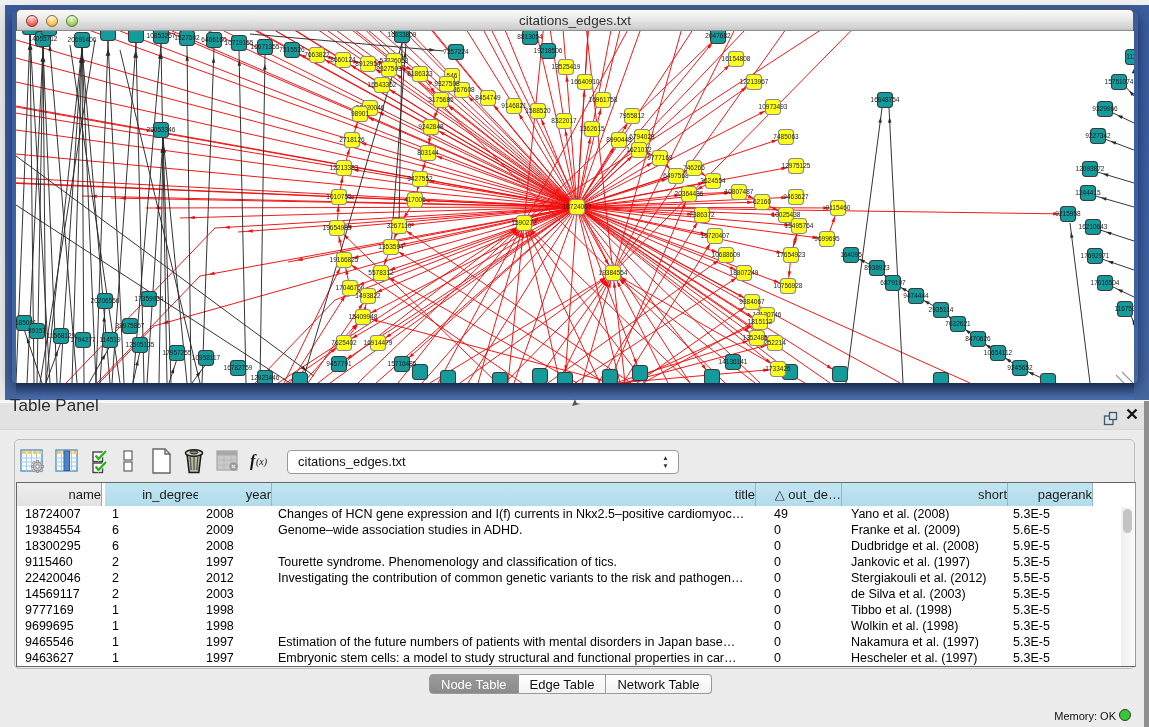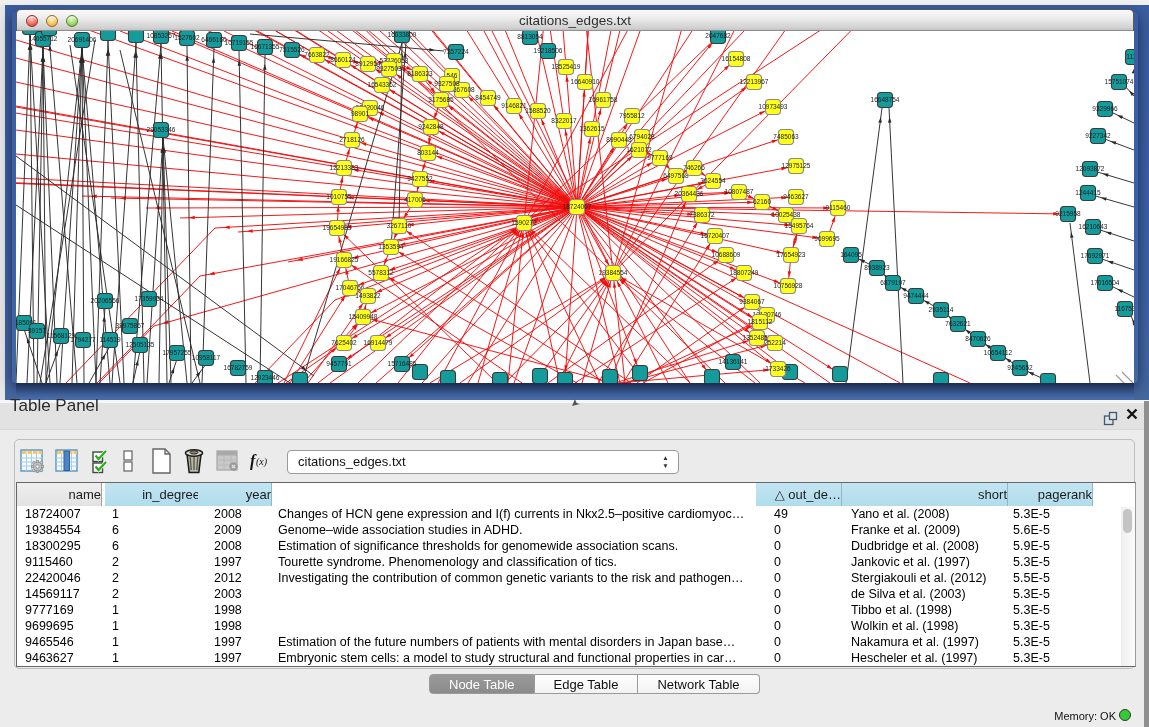--- a/index.html
+++ b/index.html
@@ -29,28 +29,28 @@
 .box{position:absolute;left:14px;top:439px;width:1121px;height:230px;background:#ebebeb;
  border:1px solid #bdbdbd;border-radius:5px}
 .table{position:absolute;left:16px;top:482px;width:1120px;height:185px;background:#fff;
  border:1px solid #666;border-right:1px solid #999;overflow:hidden}
 .thead{position:absolute;left:0;top:0;width:1118px;height:23px;background:#fff}
 .th{position:absolute;top:0;height:23px;background:linear-gradient(180deg,#c3e5f2,#b1dcec);
  border-right:1px solid #8fb8c8;font-size:13px;color:#1c1c1c;text-align:right;line-height:23px}
 .th.gray{background:linear-gradient(180deg,#efefef,#e2e2e2);border-right:1px solid #a0a0a0}
 .tr{position:absolute;left:0;width:1118px;height:16px;font-size:12.5px;color:#000;white-space:nowrap}
 .tr div{position:absolute;top:0;height:16px;line-height:15px;overflow:hidden}
-.c0{left:8px;width:90px}.c1{left:95px;width:100px}.c2{left:197px;width:80px}
+.c0{left:8px;width:90px}.c1{left:95px;width:100px}.c2{left:189px;width:80px}
 .c3{left:261px;width:492px}.c4{left:757px;width:84px}
 .c5{left:834px;width:160px}.c6{left:996px;width:90px}
 .scroll{position:absolute;left:1104px;top:24px;width:14px;height:161px;background:linear-gradient(90deg,#efefef,#fbfbfb)}
 .thumb{position:absolute;left:2px;top:2px;width:9px;height:24px;border-radius:5px;background:#c4c4c4}
 .tabs{position:absolute;left:429px;top:674px;height:20px;display:flex;font-size:13px}
 .tab{border:1px solid #9a9a9a;border-left:none;background:linear-gradient(180deg,#ffffff,#f2f2f2);
- color:#111;line-height:19px;padding:0 19px;}
+ color:#111;line-height:19px;padding:0 11px;}
 .tab.first{border-left:1px solid #9a9a9a;border-radius:4px 0 0 4px;
  background:linear-gradient(180deg,#9a9a9a,#8b8b8b);color:#fff}
 .tab.last{border-radius:0 4px 4px 0}
 .memory{position:absolute;right:33px;top:710px;font-size:11px;color:#111}
 .memdot{position:absolute;left:1119px;top:709px;width:12px;height:12px;border-radius:50%;
  background:#35cb35;border:1.5px solid #333}
 .rightstrip{position:absolute;left:1144px;top:401px;width:5px;height:326px;background:#8f8f8f}
 .fl-ic{position:absolute;left:1103px;top:411px;width:15px;height:15px}
 .x-ic{position:absolute;left:1125px;top:407px;width:14px;height:14px}
 .toolbar{position:absolute;left:20px;top:447px;height:28px}
@@ -924,20 +924,21 @@
  <text x="2" y="19" font-family="Liberation Serif,serif" font-size="16" font-style="italic" font-weight="bold" fill="#111">f</text>
  <text x="8" y="18" font-family="Liberation Serif,serif" font-size="10" font-style="italic" fill="#111">(x)</text>
 </g>
 </svg></div>
 <div class="combo">citations_edges.txt<div class="arrows">▲<br>▼</div></div>
 <div class="table">
   <div class="thead">
     <div class="th gray" style="left:0;width:85px">name</div>
     <div class="th" style="left:88px;width:96px">in_degree</div>
     <div class="th" style="left:181px;width:74px">year</div>
+    <div class="th" style="left:255px;width:484px">title</div>
     <div class="th" style="left:739px;width:86px">△ out_de…</div>
     <div class="th" style="left:825px;width:166px">short</div>
     <div class="th" style="left:991px;width:85px">pagerank</div>
   </div>
   <div class="rows" style="position:absolute;left:0;top:24px;width:1118px;height:161px">
 <div class="tr" style="top:0px">
         <div class="c0">18724007</div>
         <div class="c1">1</div>
         <div class="c2">2008</div>
         <div class="c3">Changes of HCN gene expression and I(f) currents in Nkx2.5–positive cardiomyoc…</div>
@@ -951,21 +952,20 @@
         <div class="c2">2009</div>
         <div class="c3">Genome–wide association studies in ADHD.</div>
         <div class="c4">0</div>
         <div class="c5">Franke et al. (2009)</div>
         <div class="c6">5.6E-5</div>
       </div>
 <div class="tr" style="top:32px">
         <div class="c0">18300295</div>
         <div class="c1">6</div>
         <div class="c2">2008</div>
-        <div class="c3">Estimation of significance thresholds for genomewide association scans.</div>
         <div class="c4">0</div>
         <div class="c5">Dudbridge et al. (2008)</div>
         <div class="c6">5.9E-5</div>
       </div>
 <div class="tr" style="top:48px">
         <div class="c0">9115460</div>
         <div class="c1">2</div>
         <div class="c2">1997</div>
         <div class="c3">Tourette syndrome. Phenomenology and classification of tics.</div>
         <div class="c4">0</div>

